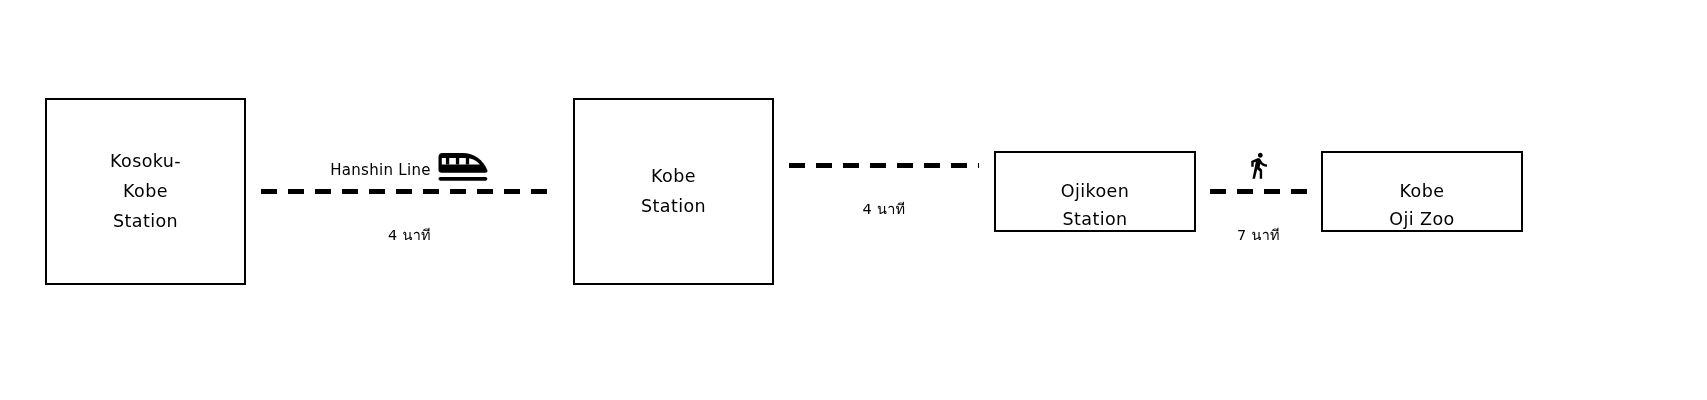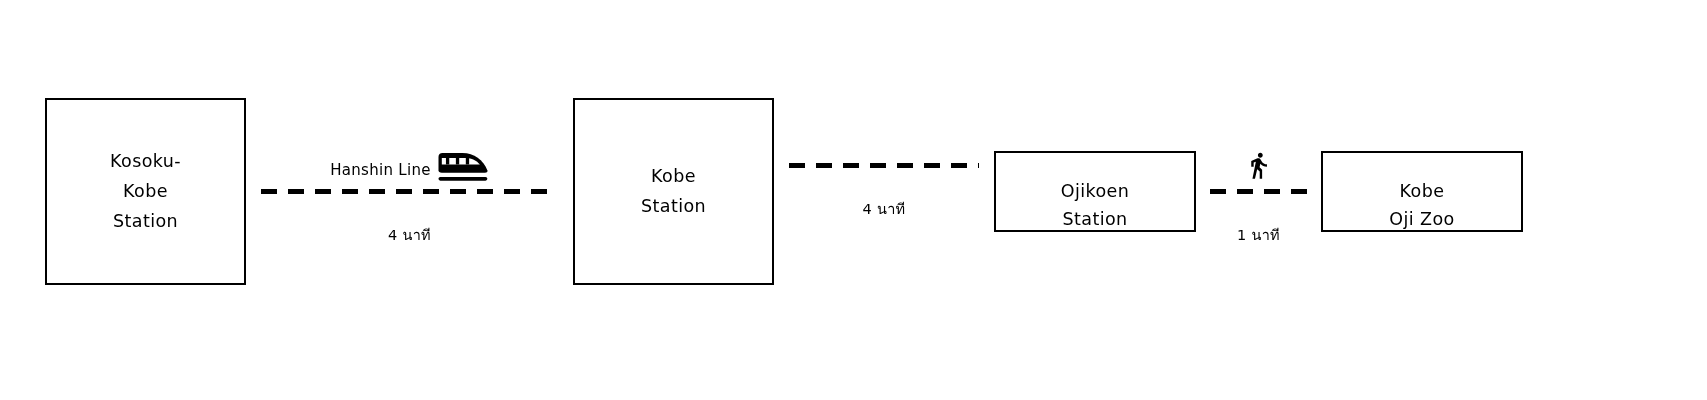--- a/index.html
+++ b/index.html
@@ -161,21 +161,21 @@
         <span class="icon">
           <svg width="29" height="33" viewBox="0 0 24 24" xmlns="http://www.w3.org/2000/svg">
             <path fill="#000" d="M13.5 5.5c1.1 0 2-.9 2-2s-.9-2-2-2-2 .9-2 2 .9 2 2 2zM9.8 8.9 7 23h2.1l1.8-8 2.1 2v6h2v-7.5l-2.1-2 .6-3C14.8 12 16.8 13 19 13v-2c-1.9 0-3.5-1-4.3-2.4l-1-1.6c-.4-.6-1-1-1.7-1-.3 0-.5.1-.8.1L6 8.3V13h2V9.6l1.8-.7"></path>
           </svg>
         </span>
       </div>
       <div class="dash-row">
         <div class="dash"></div>
       </div>
       <div class="connector-bottom">
-        <span class="duration">1 นาที</span>
+        <span class="duration">7 นาที</span>
       </div>
     </div>
 
     <div class="station-box small">
       <div class="station-name">
         <div>Kobe</div>
         <div>Oji Zoo</div>
       </div>
     </div>
 

